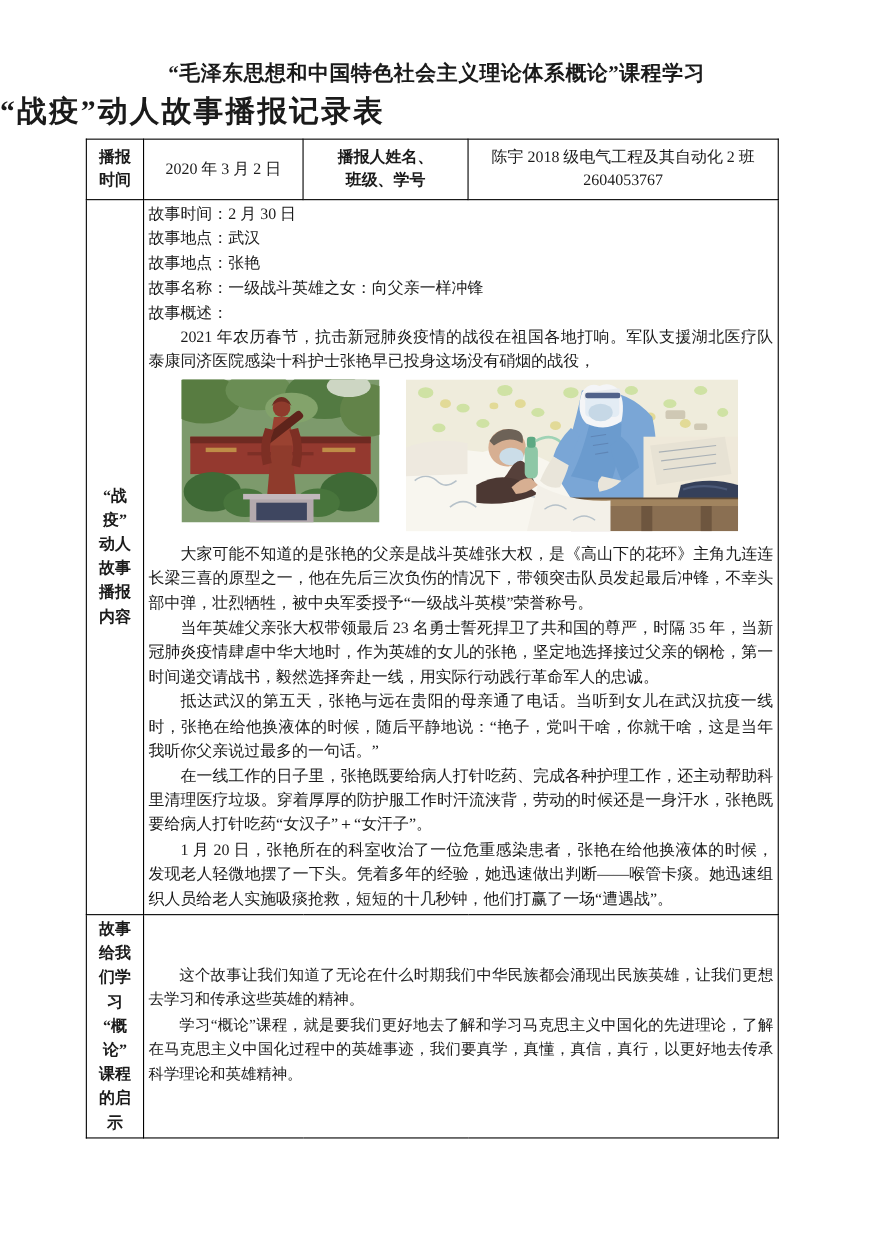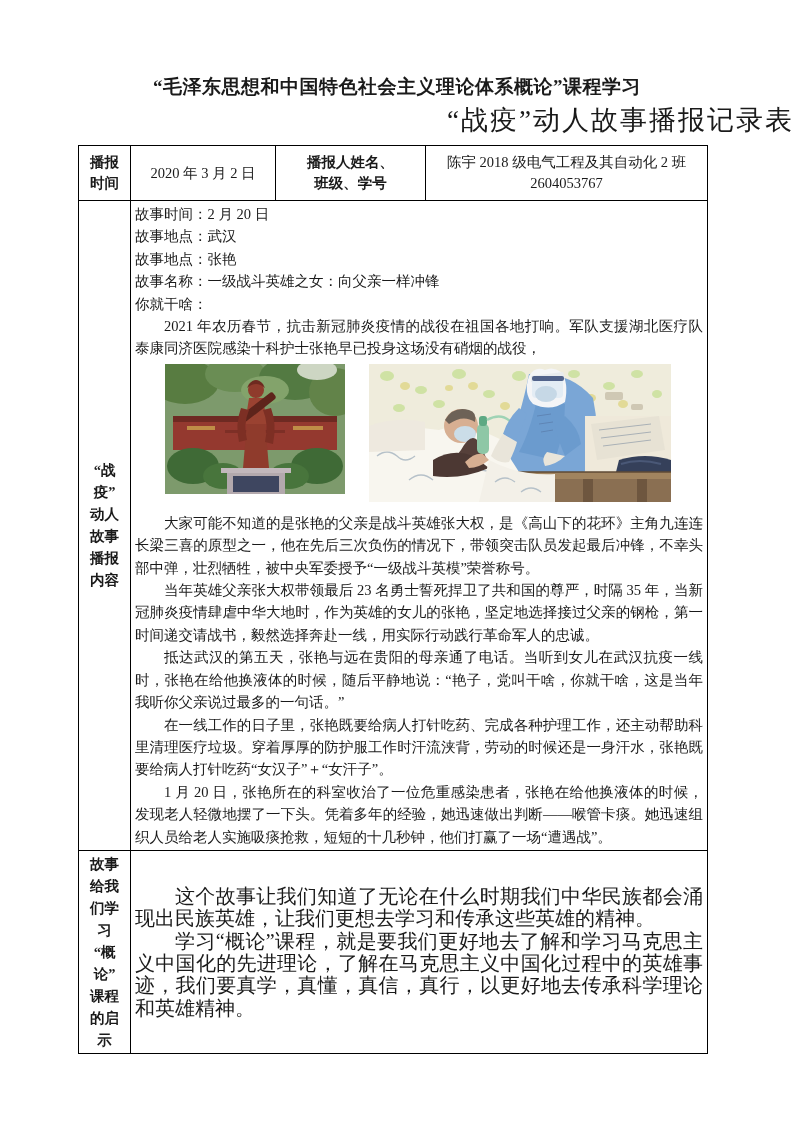--- a/index.html
+++ b/index.html
@@ -3,27 +3,27 @@
 <meta charset="utf-8">
 <style>
   html,body{margin:0;padding:0;background:#ffffff;}
   body{
     width:794px;height:1123px;
     font-family:"Liberation Serif","DejaVu Serif",serif;
     color:#1a1a1a;
     -webkit-font-smoothing:antialiased;
     position:relative;overflow:hidden;
   }
-  .doc{width:794px;box-sizing:border-box;padding-top:74px;}
+  .doc{width:794px;box-sizing:border-box;padding-top:55px;}
   .title1{
     text-align:center;font-weight:bold;font-size:19px;line-height:26px;
     letter-spacing:.5px;
   }
   .title2{
-    text-align:right;font-weight:normal;font-size:27px;line-height:36px;
+    text-align:left;font-weight:bold;font-size:27px;line-height:36px;
     letter-spacing:2px;margin-top:2px;
   }
   table.form{
     border-collapse:collapse;table-layout:fixed;
     margin:7px 0 0 78px;width:629px;
   }
   table.form td{
     border:1.6px solid #000;vertical-align:middle;
     box-sizing:border-box;padding:2px 4px;
   }
@@ -41,21 +41,21 @@
   }
   .meta-line{line-height:22.4px;text-align:left;}
   .para{
     line-height:22.4px;text-align:justify;text-indent:2em;
   }
   .photos{
     display:flex;align-items:flex-start;gap:24px;
     margin:4px 0 10px 30px;
   }
   .photo{display:block;border:0;}
-  td.reflect{vertical-align:top;padding:28px 9px 10px 9px;font-size:20px;margin-top:13px;}
+  td.reflect{vertical-align:top;padding:28px 9px 10px 9px;font-size:14px;margin-top:13px;}
   tr.reflect-row td{height:176px;}
 </style>
 </head>
 <body>
 
 <div class="doc">
 
   <div class="title1">“毛泽东思想和中国特色社会主义理论体系概论”课程学习</div>
   <div class="title2">“战疫”动人故事播报记录表</div>
 
@@ -90,25 +90,25 @@
               <div>“战</div>
               <div>疫”</div>
               <div>动人</div>
               <div>故事</div>
               <div>播报</div>
               <div>内容</div>
             </div>
       </td>
       <td class="content" colspan="3">
         <div>
-              <div class="meta-line">故事时间：2 月 20 日</div>
+              <div class="meta-line">故事时间：2 月 30 日</div>
               <div class="meta-line">故事地点：武汉</div>
               <div class="meta-line">故事地点：张艳</div>
               <div class="meta-line">故事名称：一级战斗英雄之女：向父亲一样冲锋</div>
-              <div class="meta-line">你就干啥：</div>
+              <div class="meta-line">故事概述：</div>
             </div>
         <div class="para">2021 年农历春节，抗击新冠肺炎疫情的战役在祖国各地打响。军队支援湖北医疗队泰康同济医院感染十科护士张艳早已投身这场没有硝烟的战役，</div>
 
         <div class="photos">
 
           <svg class="photo" width="180" height="130" viewBox="0 0 180 130" aria-hidden="true">
             <rect x="0" y="0" width="180" height="130" fill="#7d9a6c"></rect>
             <ellipse cx="20" cy="18" rx="34" ry="22" fill="#587c41"></ellipse>
             <ellipse cx="70" cy="10" rx="30" ry="18" fill="#6a8d54"></ellipse>
             <ellipse cx="130" cy="14" rx="36" ry="22" fill="#537a42"></ellipse>

